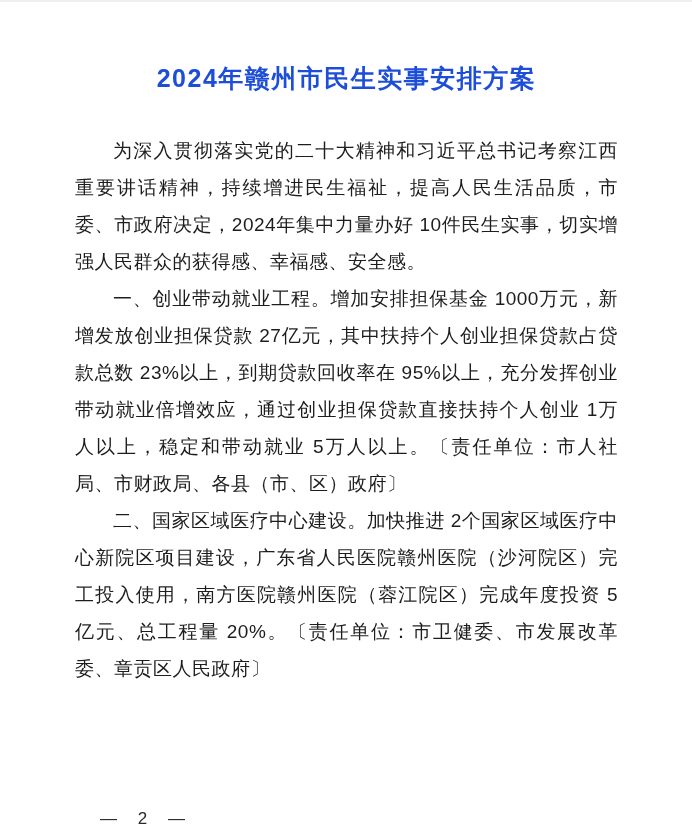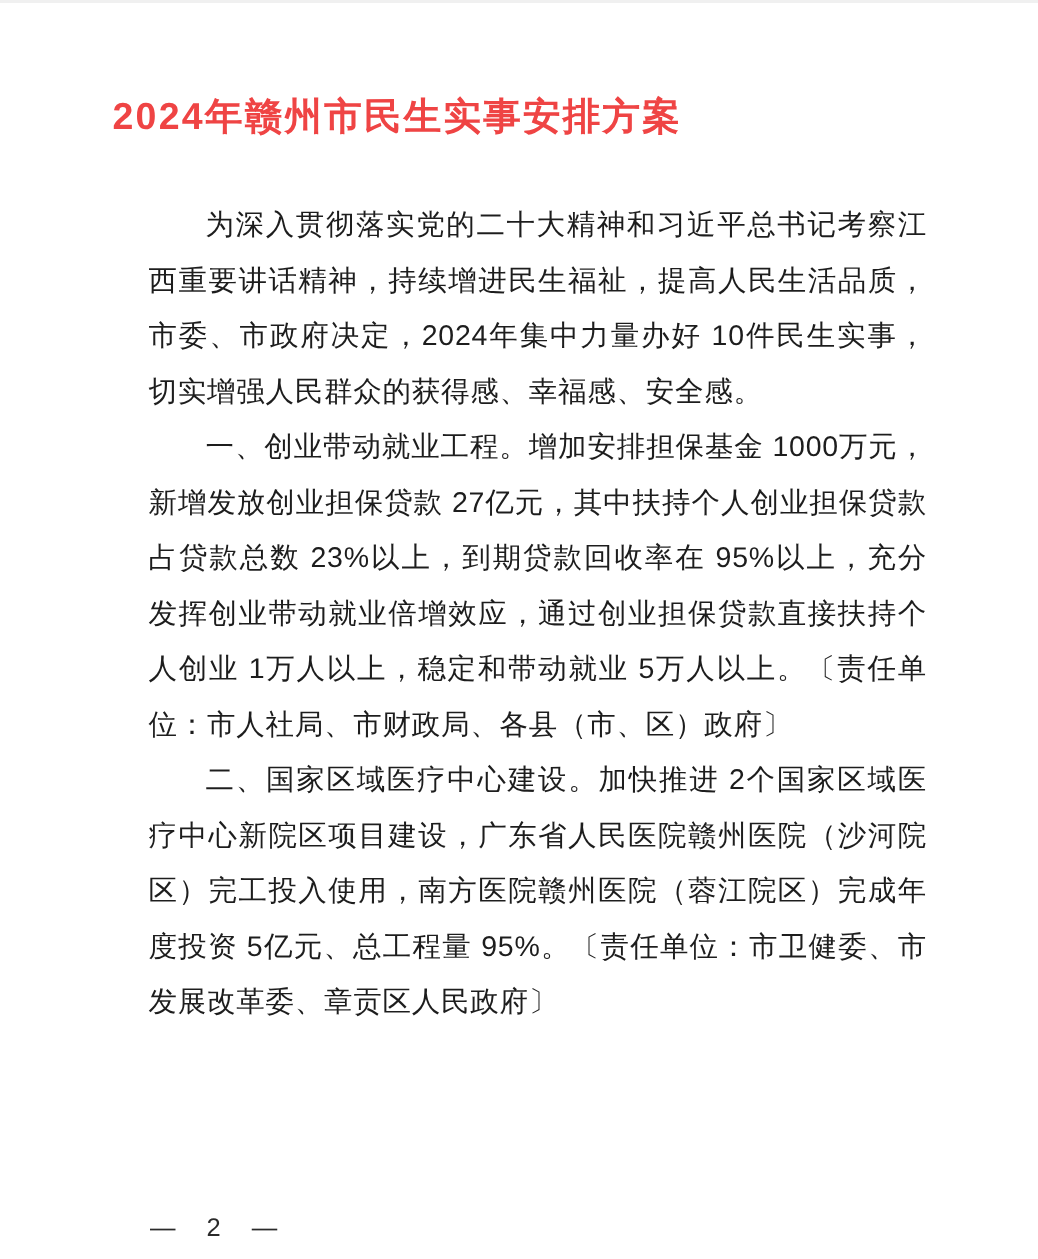--- a/index.html
+++ b/index.html
@@ -23,29 +23,29 @@
   .page {
     position: relative;
     width: 692px;
     height: 839px;
     box-sizing: border-box;
     padding: 58px 74px 0 75px;
     color: #1d1d1d;
   }
   .doc-title {
     margin: 0;
+    text-align: center;
     font-size: 25px;
     font-weight: bold;
     letter-spacing: 1.5px;
     line-height: 40px;
-    color: #ef4444;
+    color: #1d4ed8;
   }
   .doc-body {
     margin-top: 34px;
-    margin-left: 24px;
   }
   .doc-body p {
     margin: 0;
     font-size: 19px;
     line-height: 37px;
     letter-spacing: 0.5px;
     text-align: justify;
     text-indent: 2em;
     color: #1d1d1d;
     word-break: break-all;
@@ -64,17 +64,17 @@
 <body>
 
 <div class="scan-edge-top"></div>
 
 <div class="page">
   <h1 class="doc-title">2024年赣州市民生实事安排方案</h1>
 
   <div class="doc-body">
     <p>为深入贯彻落实党的二十大精神和习近平总书记考察江西重要讲话精神，持续增进民生福祉，提高人民生活品质，市委、市政府决定，2024年集中力量办好 10件民生实事，切实增强人民群众的获得感、幸福感、安全感。</p>
     <p>一、创业带动就业工程。增加安排担保基金 1000万元，新增发放创业担保贷款 27亿元，其中扶持个人创业担保贷款占贷款总数 23%以上，到期贷款回收率在 95%以上，充分发挥创业带动就业倍增效应，通过创业担保贷款直接扶持个人创业 1万人以上，稳定和带动就业 5万人以上。〔责任单位：市人社局、市财政局、各县（市、区）政府〕</p>
-    <p>二、国家区域医疗中心建设。加快推进 2个国家区域医疗中心新院区项目建设，广东省人民医院赣州医院（沙河院区）完工投入使用，南方医院赣州医院（蓉江院区）完成年度投资 5亿元、总工程量 95%。〔责任单位：市卫健委、市发展改革委、章贡区人民政府〕</p>
+    <p>二、国家区域医疗中心建设。加快推进 2个国家区域医疗中心新院区项目建设，广东省人民医院赣州医院（沙河院区）完工投入使用，南方医院赣州医院（蓉江院区）完成年度投资 5亿元、总工程量 20%。〔责任单位：市卫健委、市发展改革委、章贡区人民政府〕</p>
   </div>
 
   <div class="page-footer">— 2 —</div>
 </div>
 
 </body></html>

